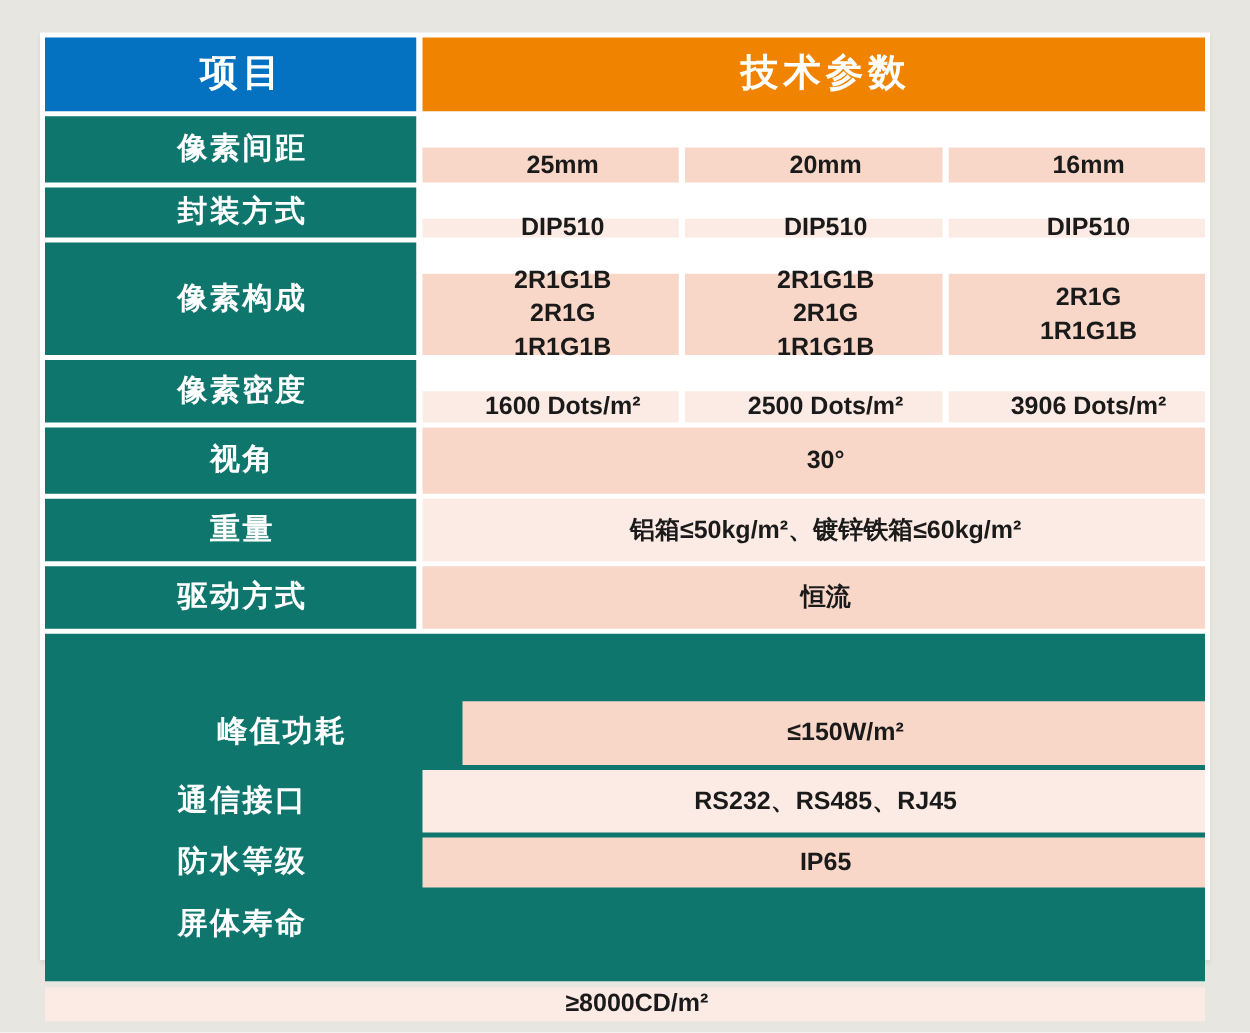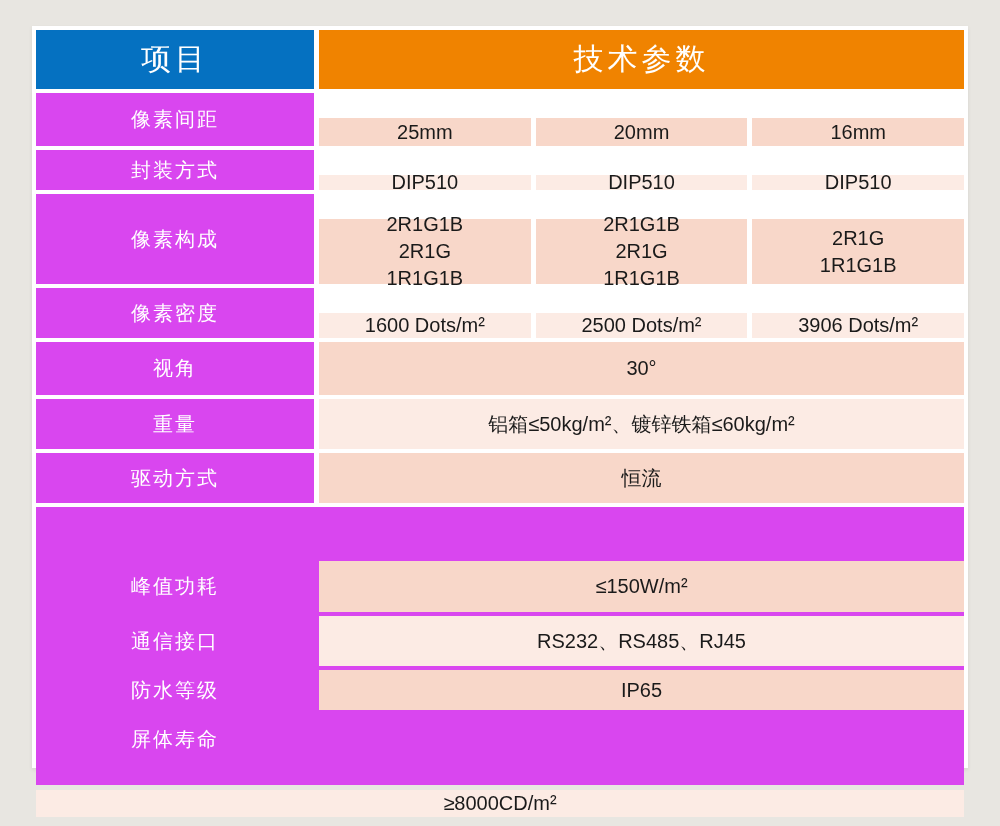--- a/index.html
+++ b/index.html
@@ -28,30 +28,31 @@
   }
   .row {
     display: flex;
     gap: 5px;
   }
   .cell {
     display: flex;
     align-items: center;
     justify-content: center;
     text-align: center;
-    font-weight: normal;
+    font-weight: bold;
     color: #1a1a1a;
     line-height: 1.35;
     white-space: pre-line;
+    padding-left: 19px;
   }
   .label-cell {
     flex: 0 0 278px;
-    background: #d946ef;
+    background: #0f766e;
     color: #ffffff;
-    font-size: 20px;
+    font-size: 24px;
     letter-spacing: 2px;
   }
   .vals {
     flex: 1;
     display: flex;
     gap: 5px;
     margin-top: 25px;
   }
   .value-cell {
     flex: 1;
@@ -74,21 +75,21 @@
   
   .h-header { height: 59px; }
   .h-r0  { height: 53px; }
   .h-r1  { height: 40px; }
   .h-r2  { height: 90px; }
   .h-r3  { height: 50px; }
   .h-r4  { height: 53px; }
   .h-r5  { height: 50px; }
   .h-r6  { height: 50px; }
   .h-r7  { height: 50px; flex-direction: column; }
-  .h-r8  { height: 51px; }
+  .h-r8  { height: 51px; margin-left: 32px; }
   .h-r9  { height: 50px; }
   .h-r10 { height: 40px; }
   .h-r11 { height: 50px; }
 </style>
 </head>
 <body>
 
 <div class="spec-table">
 
   <div class="row header-row h-header">

